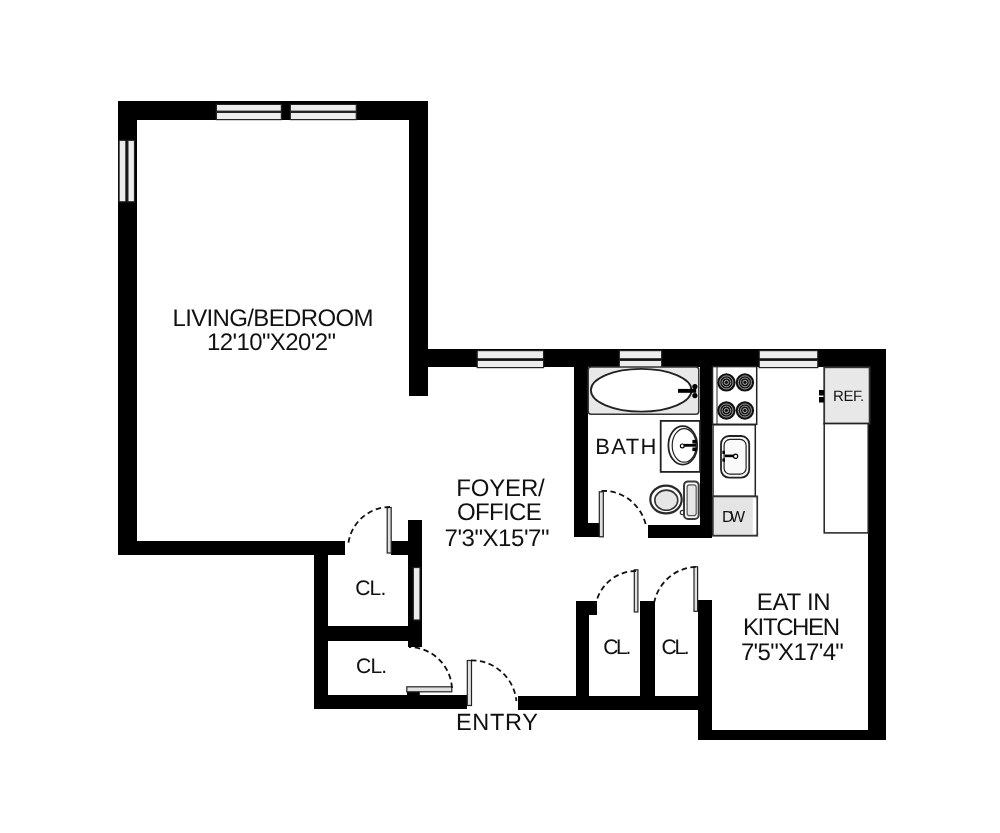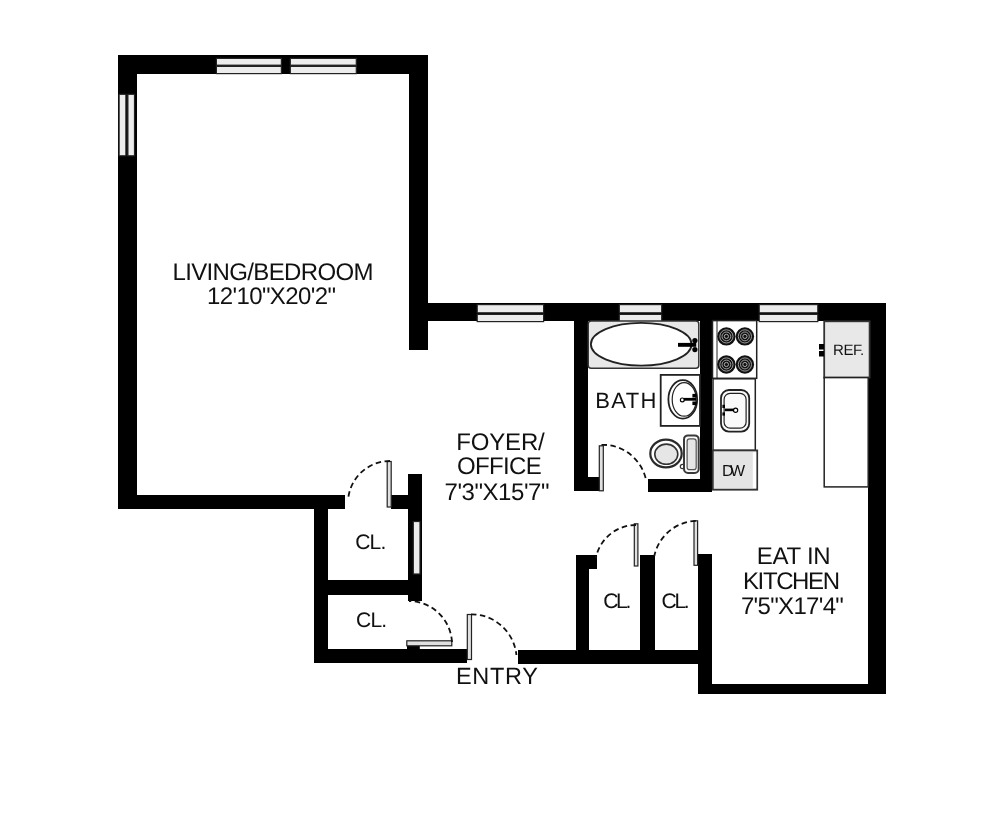--- a/index.html
+++ b/index.html
@@ -1,16 +1,16 @@
 <!DOCTYPE html>
 <html><head>
 <meta charset="utf-8">
 <style>
   html,body{margin:0;padding:0;background:#fff;}
-  #plan{width:1000px;height:694px;position:relative;filter:grayscale(1);}
+  #plan{width:1000px;height:694px;position:relative;filter:grayscale(1);margin-top:46px;}
   text{font-family:"Liberation Sans", sans-serif;fill:#111;}
 </style>
 </head>
 <body>
 <div id="plan">
 <svg width="1000" height="833" viewBox="0 0 1000 833" xmlns="http://www.w3.org/2000/svg" text-rendering="geometricPrecision">
 
 <rect x="0" y="0" width="1000" height="833" fill="#ffffff"></rect>
 
 <g id="walls" fill="#000000" stroke="none">

